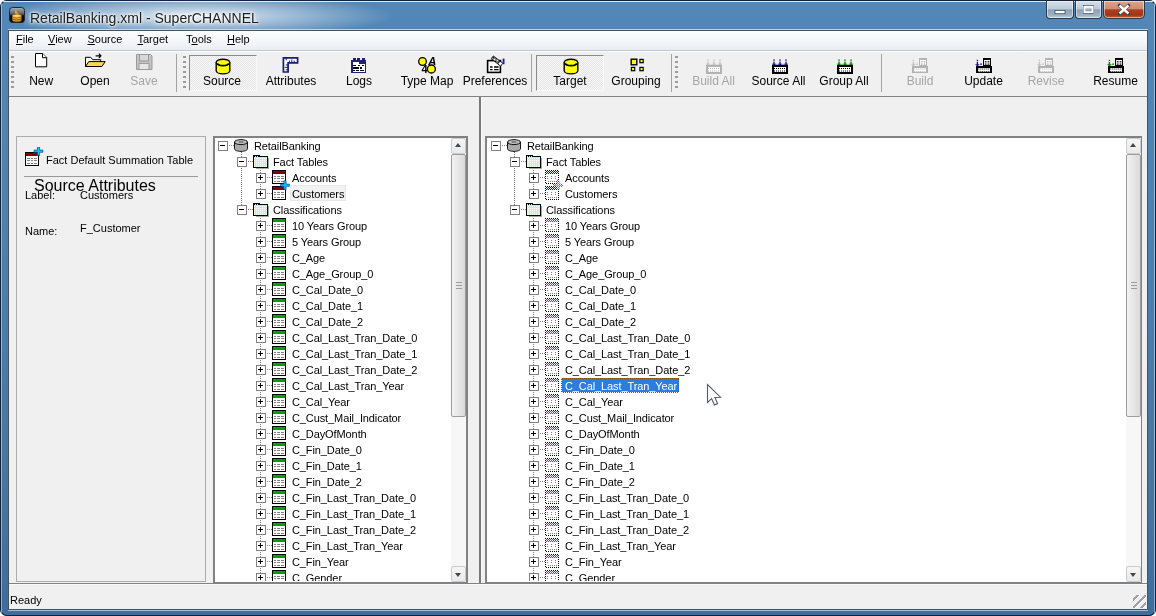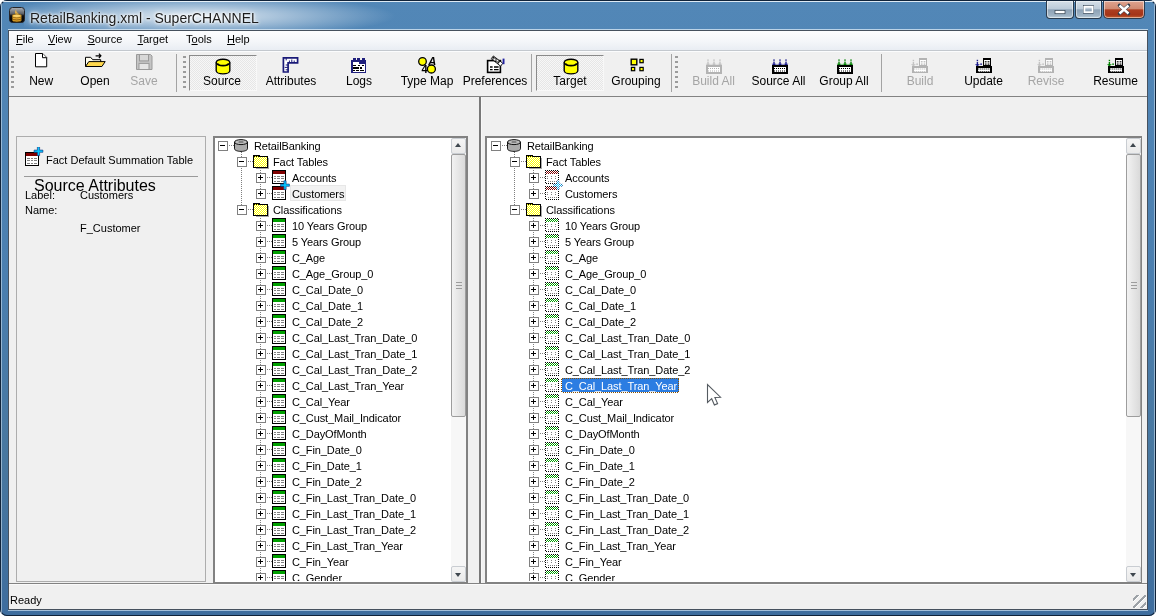--- a/index.html
+++ b/index.html
@@ -473,21 +473,21 @@
   <path d="M12.4,-4.7 h2.2 v3.3 h3.3 v2.2 h-3.3 v3.3 h-2.2 v-3.3 h-3.3 v-2.2 h3.3 z" fill="#00c8ff" stroke="#1a418c" stroke-width="0.7"></path>
 </g>
 </defs>
 
     <use href="#i-tredp" x="1" y="4.5"></use>
   </svg>
   <div class="lbl" style="left:46px;top:154px">Fact Default Summation Table</div>
   <div style="left:24px;top:175.5px;width:174px;height:1px;background:#9a9a9a"></div>
   <div class="lbl" style="left:25px;top:188.5px">Label:</div>
   <div class="lbl" style="left:80px;top:188.5px">Customers</div>
-  <div class="lbl" style="left:25px;top:204px">Name:</div>
+  <div class="lbl" style="left:25px;top:225px">Name:</div>
   <div class="lbl" style="left:80px;top:221.5px">F_Customer</div>
   <div class="treepanel" style="left:213px;top:135.5px;width:255px;height:448px"></div>
   <div class="treepanel" style="left:485px;top:135.5px;width:657px;height:448px"></div>
   <svg style="left:215px;top:137.5px" width="236" height="443" viewBox="0 0 236 443">
     <path class="dot" d="M26.5,14.0 V71.5"></path>
 <path class="dot" d="M45.5,30.0 V55.5"></path>
 <path class="dot" d="M45.5,78.0 V439.5"></path>
 <rect x="75.0" y="47.5" width="55" height="14.5" fill="#f2f2f2" stroke="#e7e7e7" stroke-width="1" shape-rendering="crispEdges"></rect>
 <path class="dot" d="M12.0,7.5 H18.5"></path>
 <use href="#i-db" x="19.0" y="1.0"></use>

